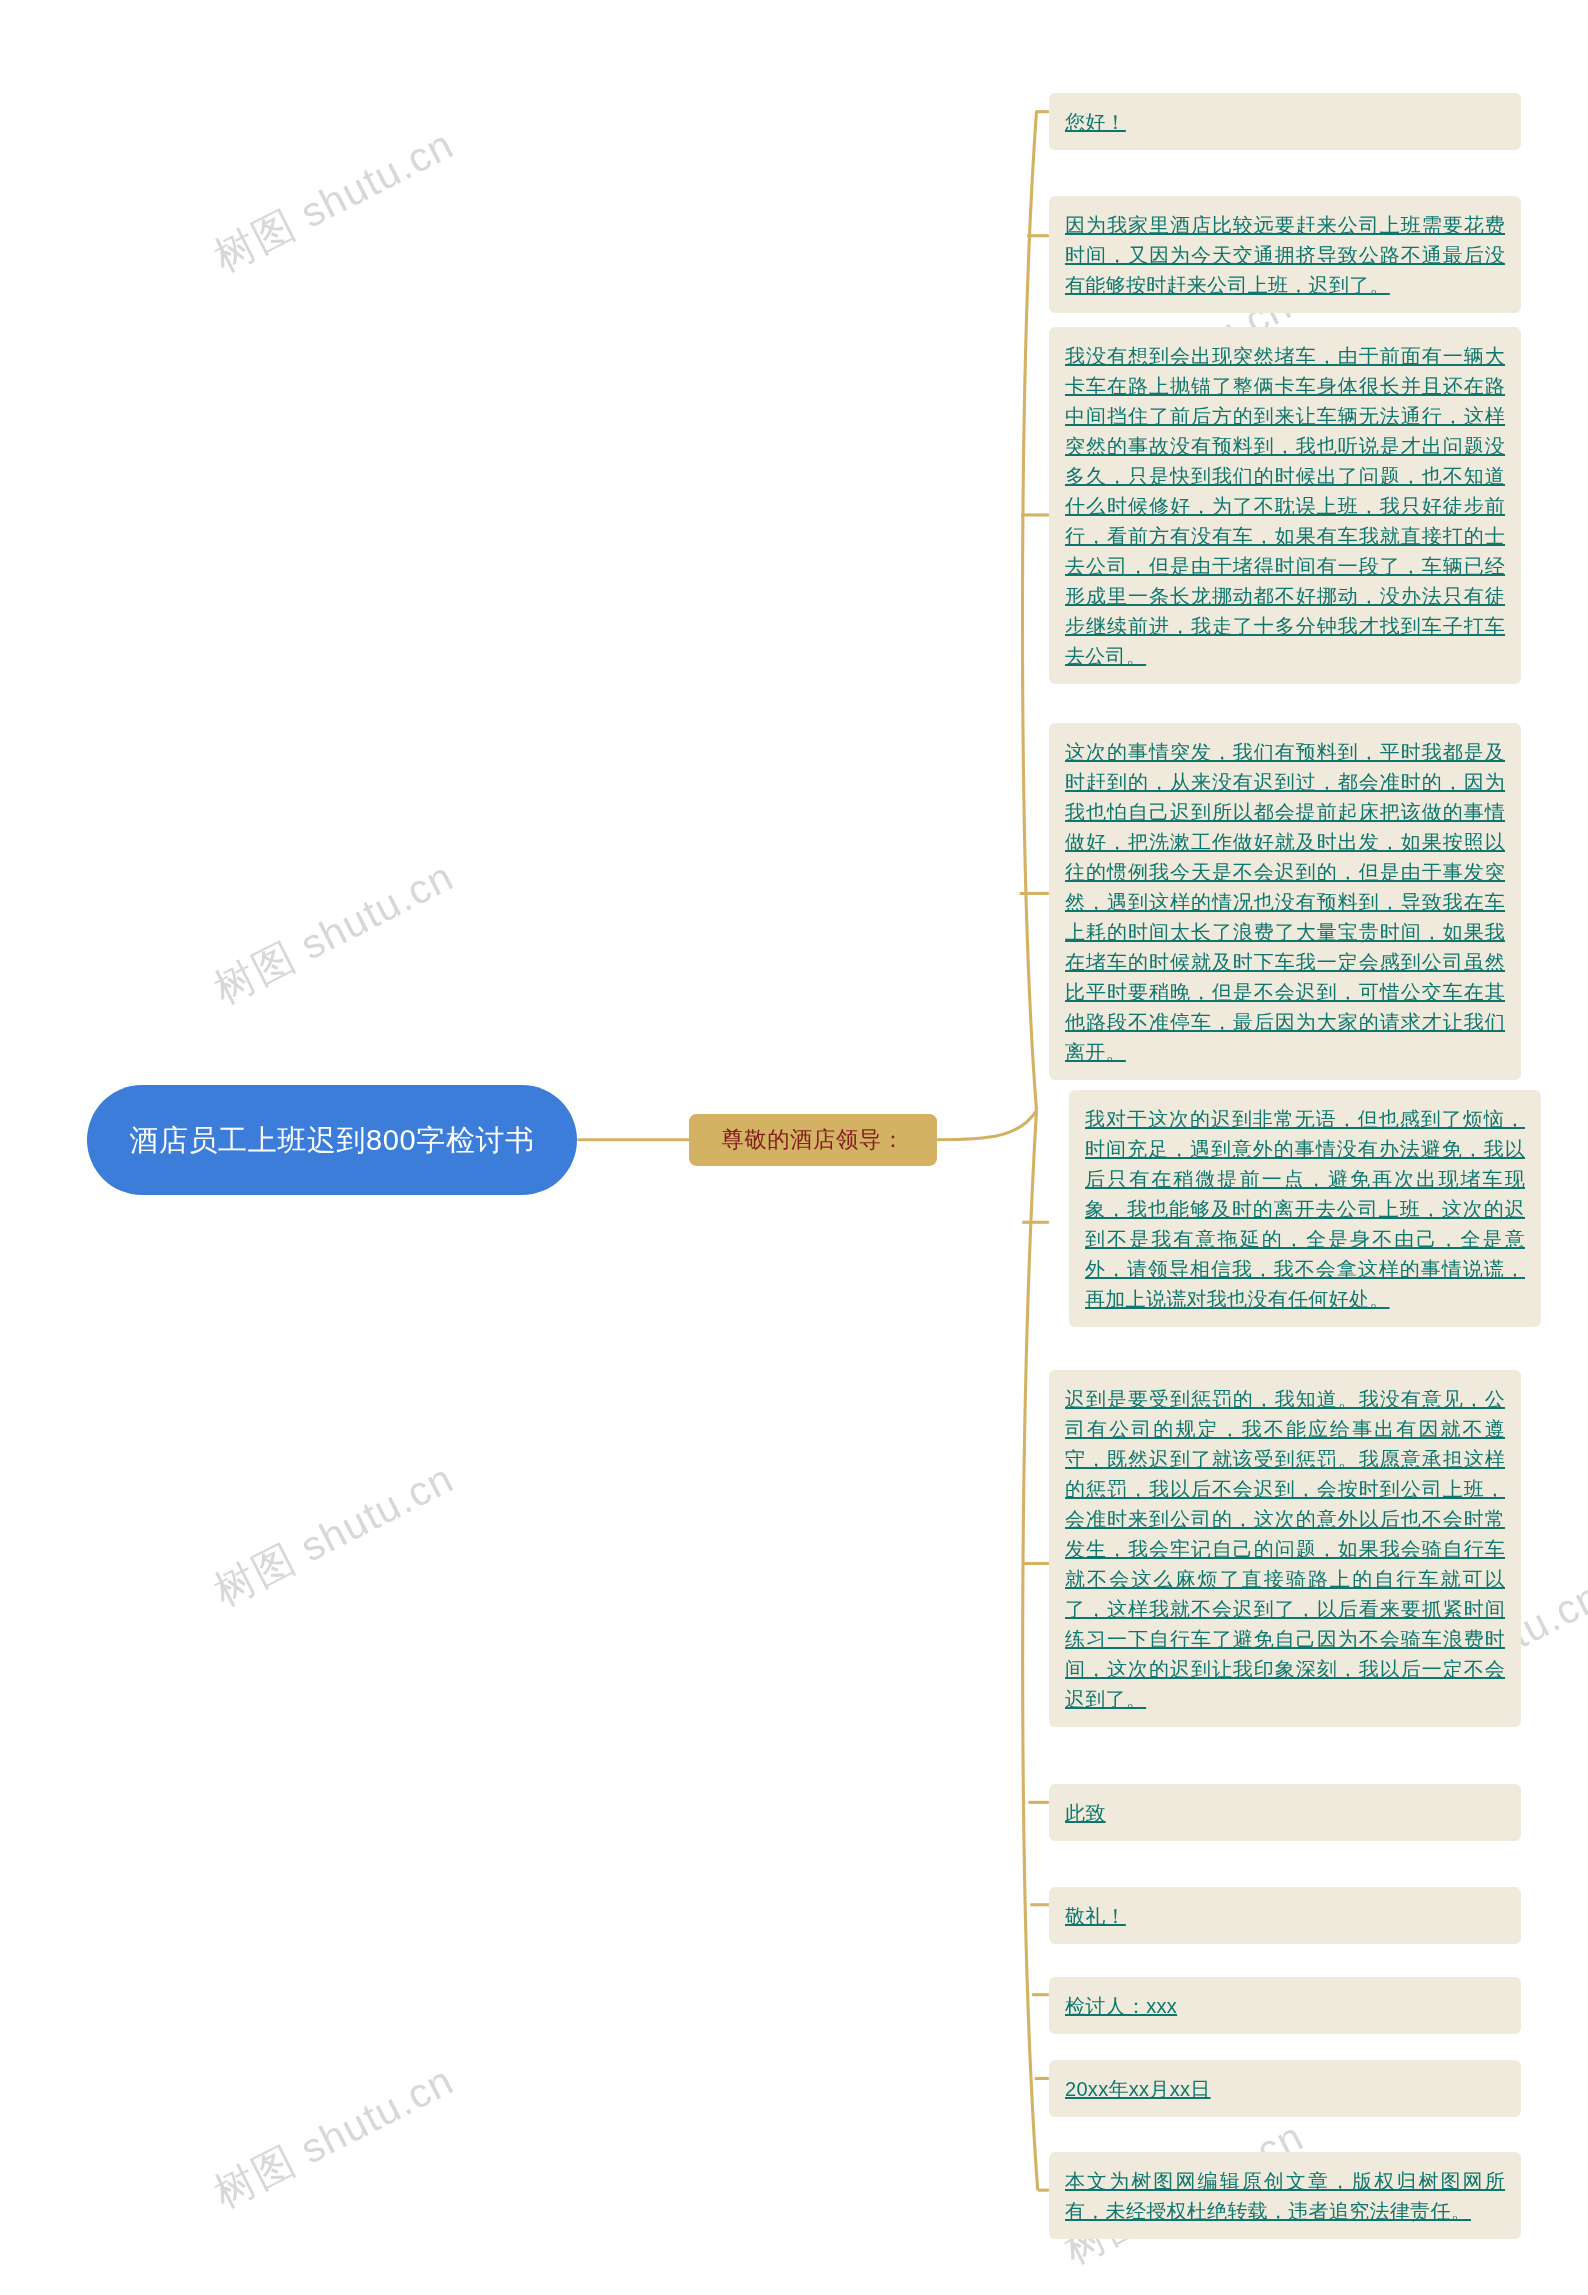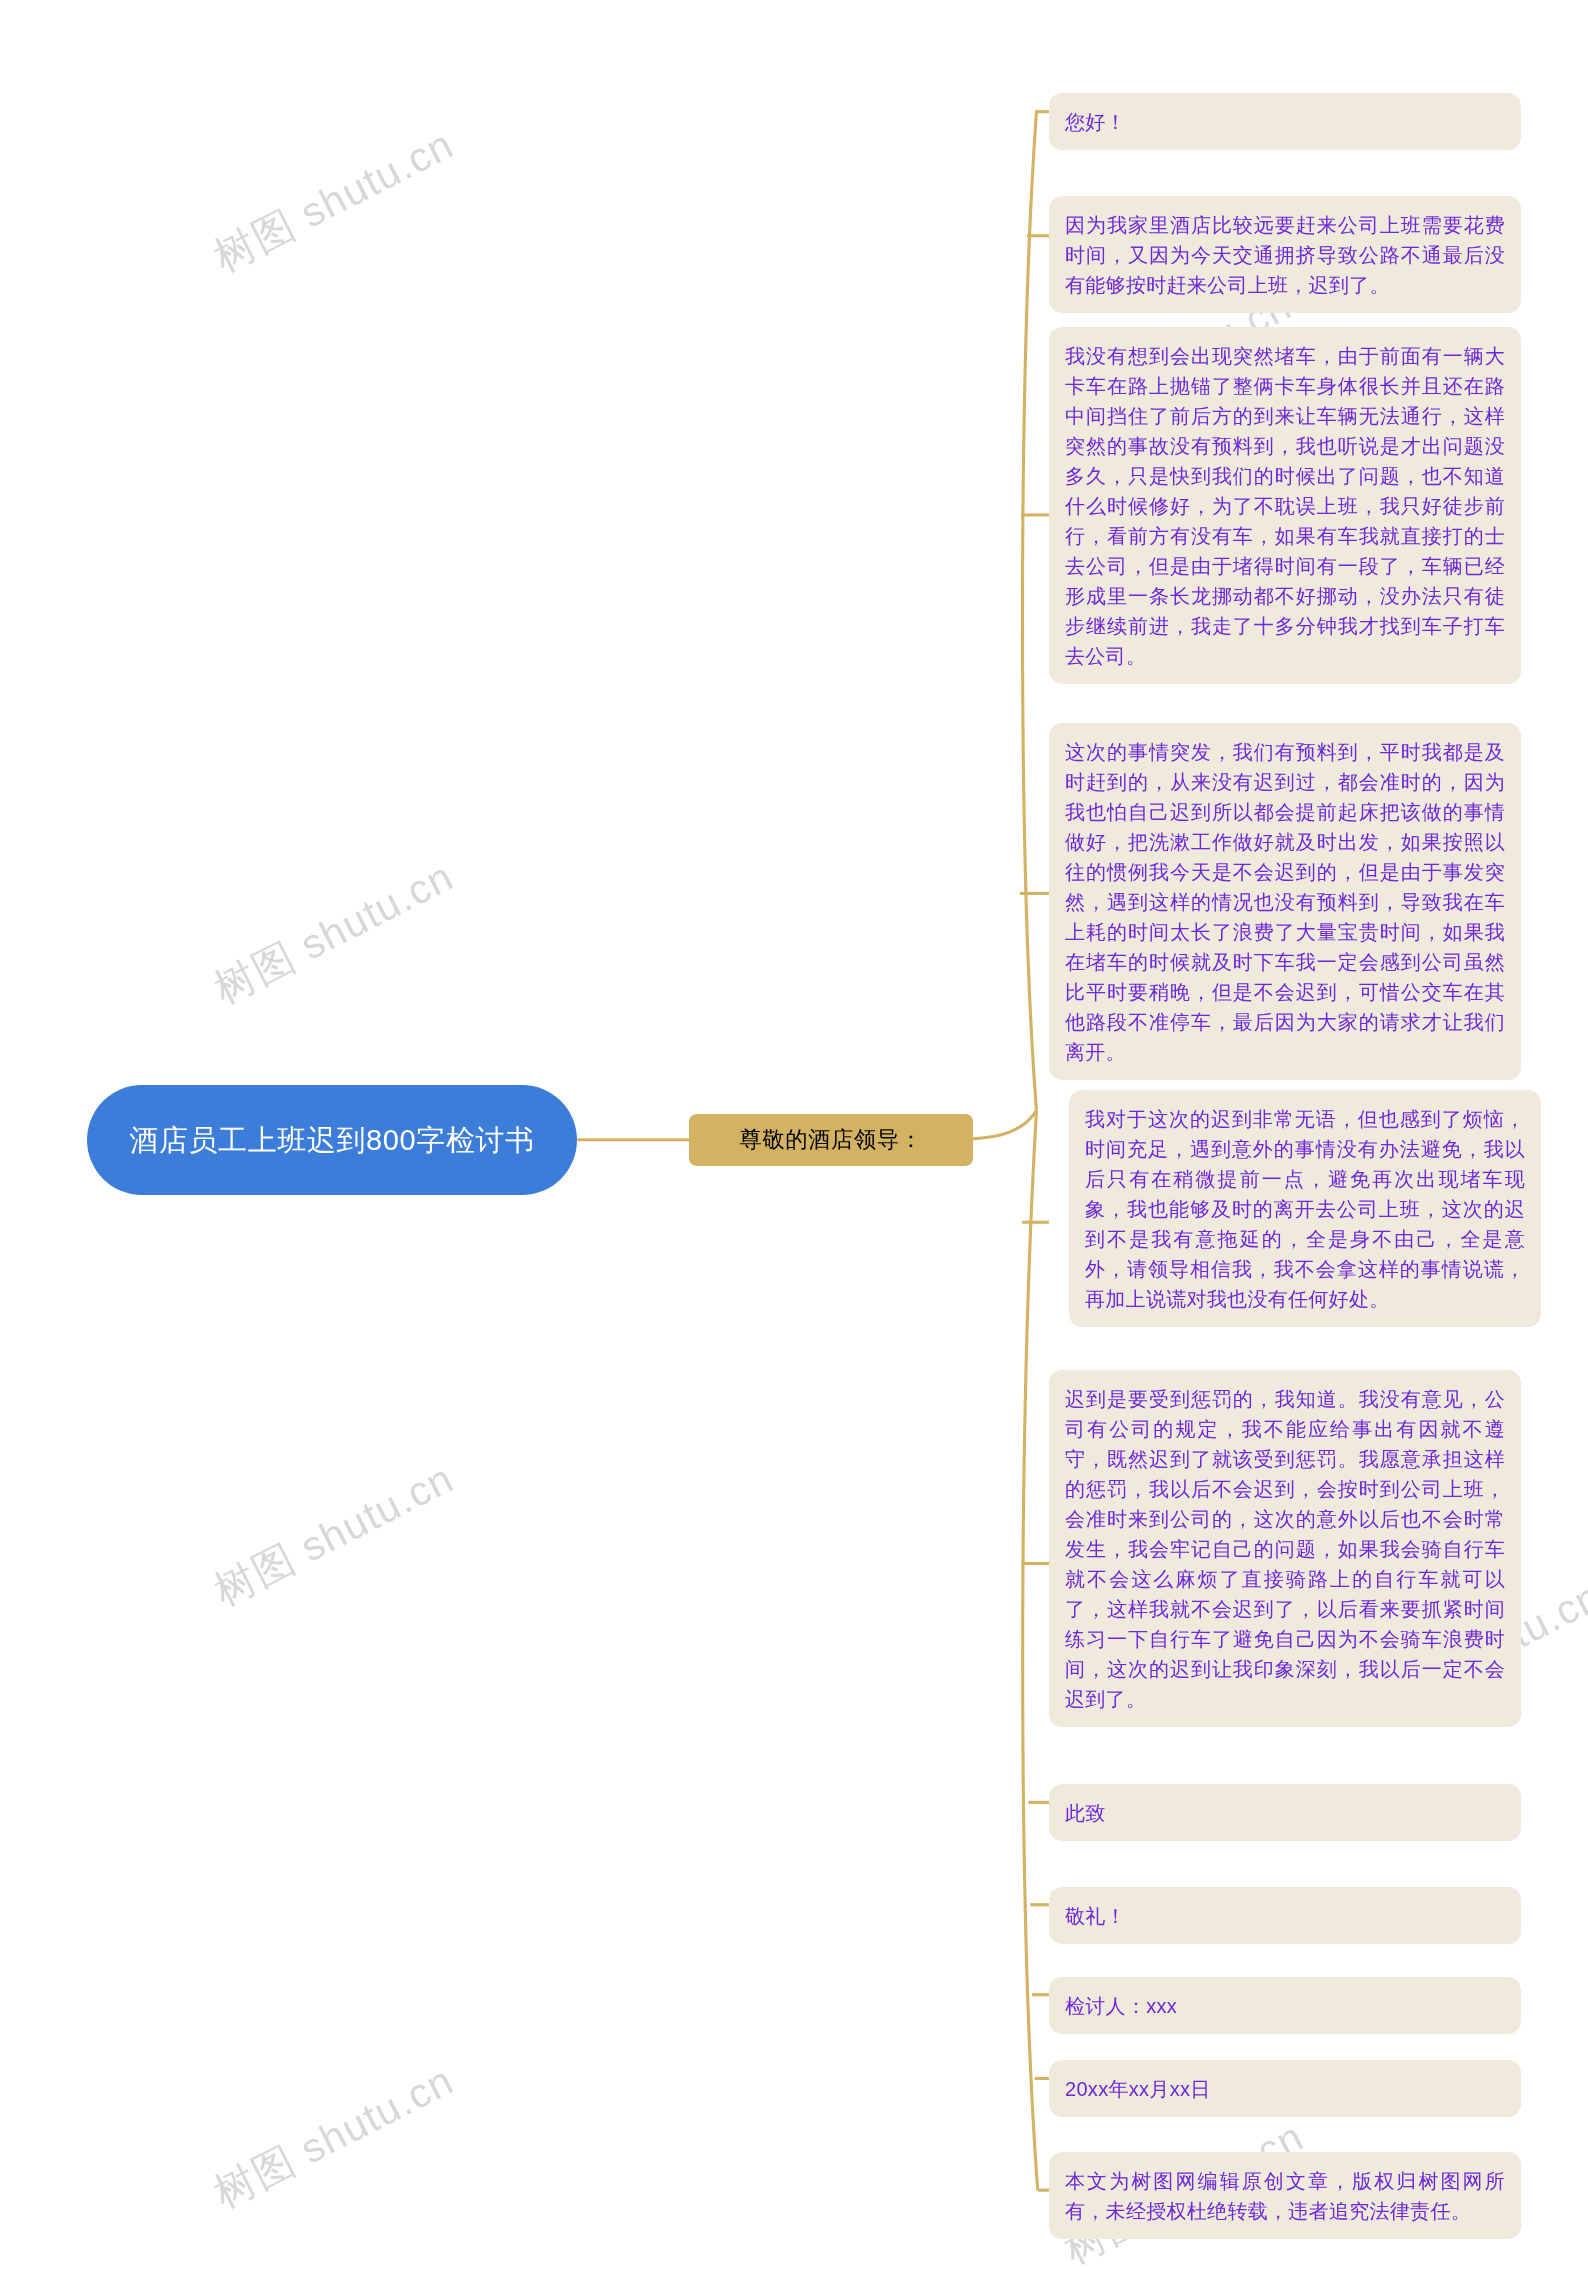--- a/index.html
+++ b/index.html
@@ -57,44 +57,45 @@
     line-height: 43px;
     display: flex;
     align-items: center;
     justify-content: center;
     text-align: left;
     letter-spacing: 0.6px;
   }
   .branch-node {
     left: 689px;
     top: 1114px;
-    width: 284px;
+    width: 248px;
     height: 52px;
     background: #d4b264;
     border-radius: 7.4px;
-    color: #000000;
+    color: #7f1d1d;
     font-size: 22.3px;
     display: flex;
     align-items: center;
     justify-content: center;
     letter-spacing: 0.6px;
   }
   .leaf {
     position: absolute;
     left: 1049px;
     box-sizing: border-box;
     background: #efeadc;
-    border-radius: 13px;
-    color: #6d28d9;
+    border-radius: 6px;
+    color: #0f766e;
     font-size: 20px;
     line-height: 30px;
     padding: 13.7px 16px;
     width: 472px;
     letter-spacing: 0.3px;
     text-align: justify;
+    text-decoration: underline;
   }
   .leaf.plain {
     background: #efeadc;
   }
 </style>
 </head>
 <body>
 
 <div id="canvas">
 

